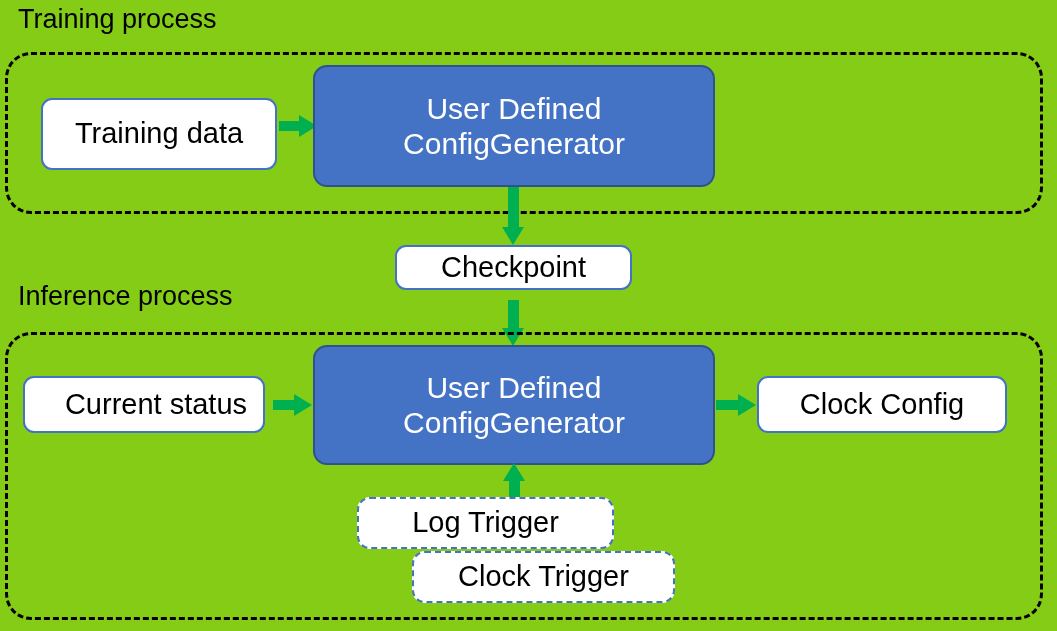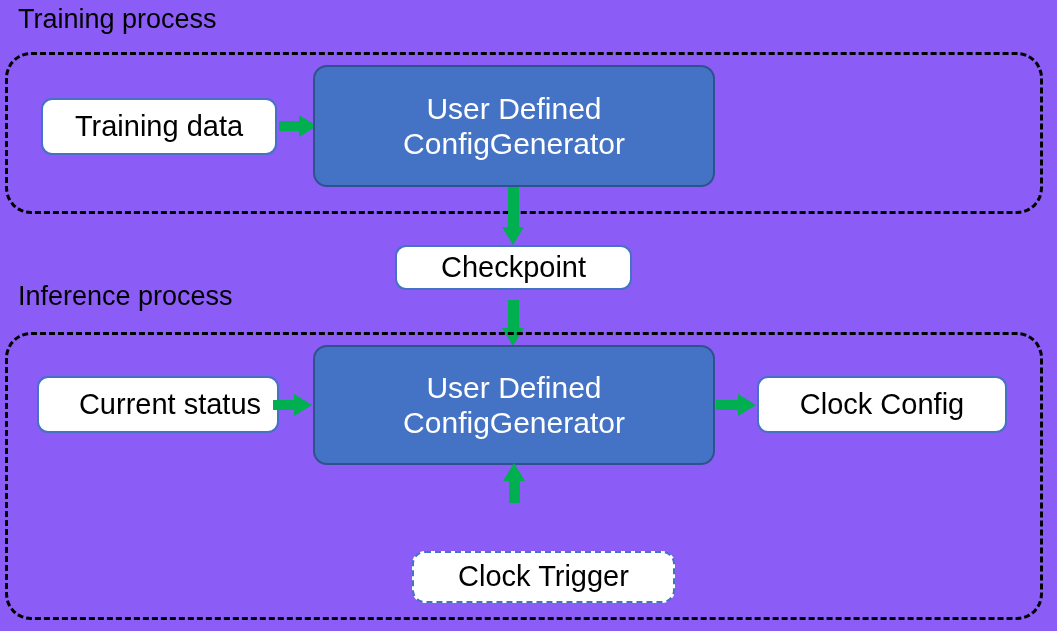--- a/index.html
+++ b/index.html
@@ -7,21 +7,21 @@
     padding: 0;
     background: #ffffff;
   }
   body {
     font-family: "Liberation Sans", sans-serif;
   }
   #canvas {
     position: relative;
     width: 1057px;
     height: 631px;
-    background: #8b5cf6;
+    background: #84cc16;
     overflow: hidden;
   }
   .abs { position: absolute; box-sizing: border-box; }
 
   
   .section-caption {
     font-size: 27px;
     color: #000000;
     line-height: 1;
     white-space: nowrap;
@@ -83,21 +83,21 @@
 </style>
 </head>
 <body>
 
 <div id="canvas">
 
   <div class="abs section-caption" style="left:18px; top:6px;">Training process</div>
 
   <div class="abs process-container" style="left:5px; top:52px; width:1038px; height:162px;"></div>
 
-  <div class="abs data-box" style="left:41px; top:98px; width:236px; height:57px;">Training data</div>
+  <div class="abs data-box" style="left:41px; top:98px; width:236px; height:72px;">Training data</div>
 
   <svg class="arrow-svg" style="left:279px; top:112px;" width="40" height="28">
     <g fill="#00B050">
       <rect x="0" y="9" width="24" height="10"></rect>
       <polygon points="20,3 38,14 20,25"></polygon>
     </g>
   </svg>
 
   <div class="abs proc-box" style="left:313px; top:65px; width:402px; height:122px;">
     <div>User Defined</div>
@@ -117,21 +117,21 @@
     <g fill="#00B050">
       <rect x="9" y="0" width="11" height="32"></rect>
       <polygon points="3,28 25,28 14,46"></polygon>
     </g>
   </svg>
 
   <div class="abs section-caption" style="left:18px; top:283px;text-align:right;">Inference process</div>
 
   <div class="abs process-container" style="left:5px; top:332px; width:1038px; height:288px;"></div>
 
-  <div class="abs data-box" style="left:37px; top:376px; width:242px; height:57px;padding-left:24px;">Current status</div>
+  <div class="abs data-box" style="left:23px; top:376px; width:242px; height:57px;padding-left:24px;">Current status</div>
 
   <svg class="arrow-svg" style="left:273px; top:391px;" width="41" height="28">
     <g fill="#00B050">
       <rect x="0" y="9" width="25" height="10"></rect>
       <polygon points="21,3 39,14 21,25"></polygon>
     </g>
   </svg>
 
   <div class="abs proc-box" style="left:313px; top:345px; width:402px; height:120px;">
     <div>User Defined</div>
@@ -147,16 +147,17 @@
 
   <div class="abs data-box" style="left:757px; top:376px; width:250px; height:57px;">Clock Config</div>
 
   <svg class="arrow-svg" style="left:500px; top:463px;" width="28" height="40">
     <g fill="#00B050">
       <rect x="9" y="14" width="11" height="26"></rect>
       <polygon points="3,18 25,18 14,0"></polygon>
     </g>
   </svg>
 
+  <div class="abs trigger-box" style="left:357px; top:497px; width:257px; height:52px; z-index:2;">Log Trigger</div>
 
   <div class="abs trigger-box" style="left:412px; top:551px; width:263px; height:52px; z-index:3;">Clock Trigger</div>
 
 </div>
 
 </body></html>

